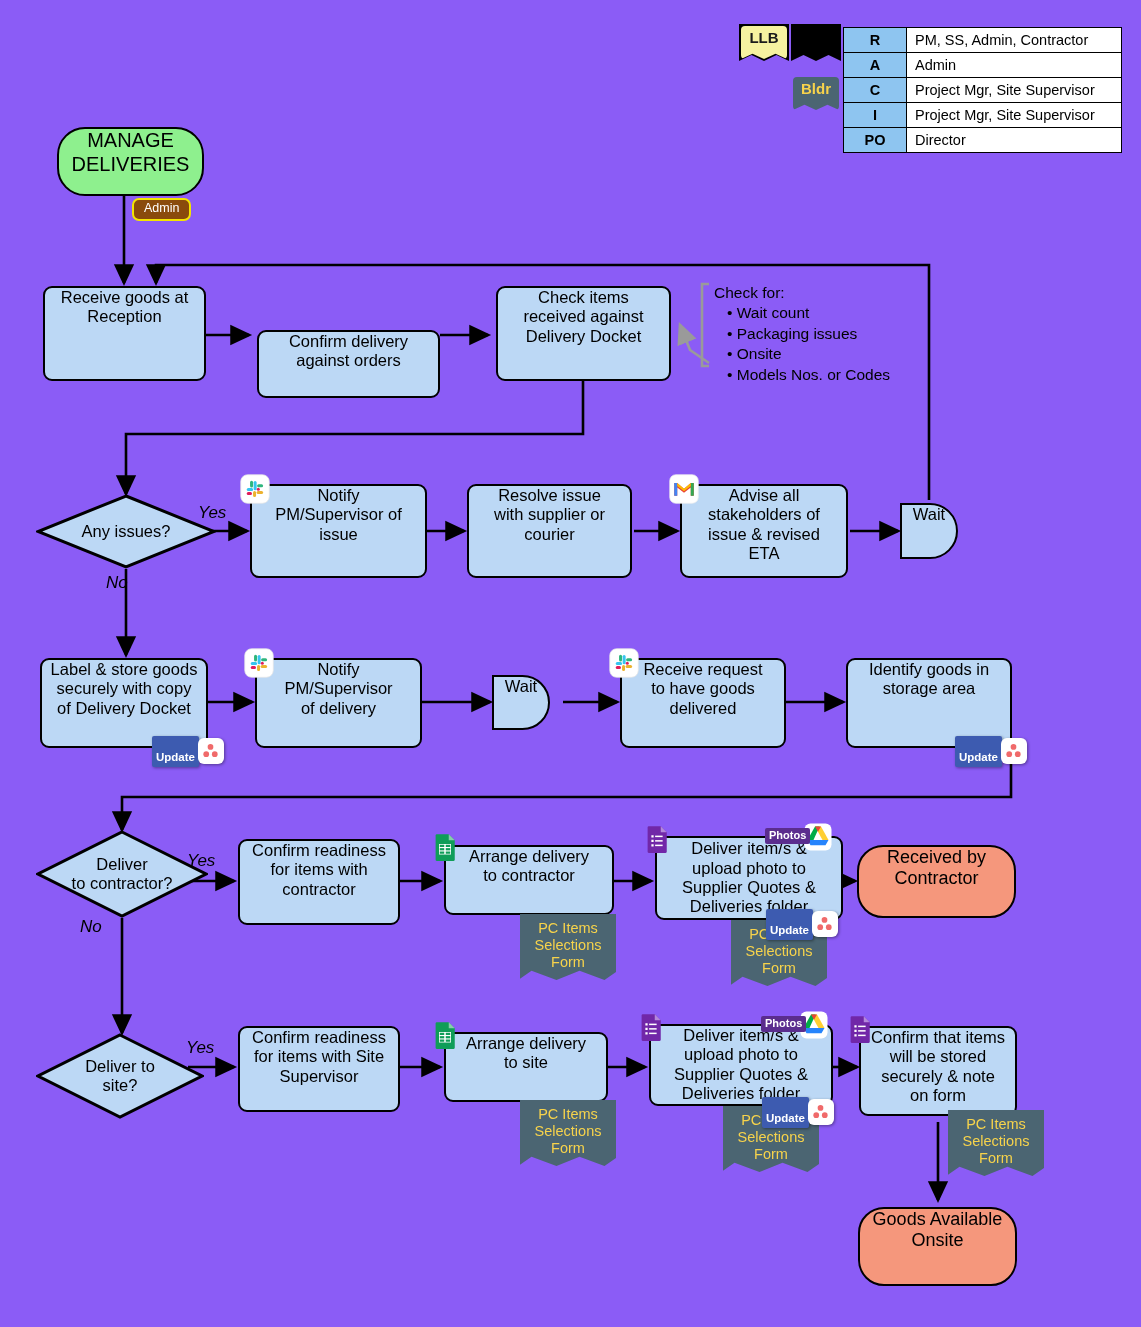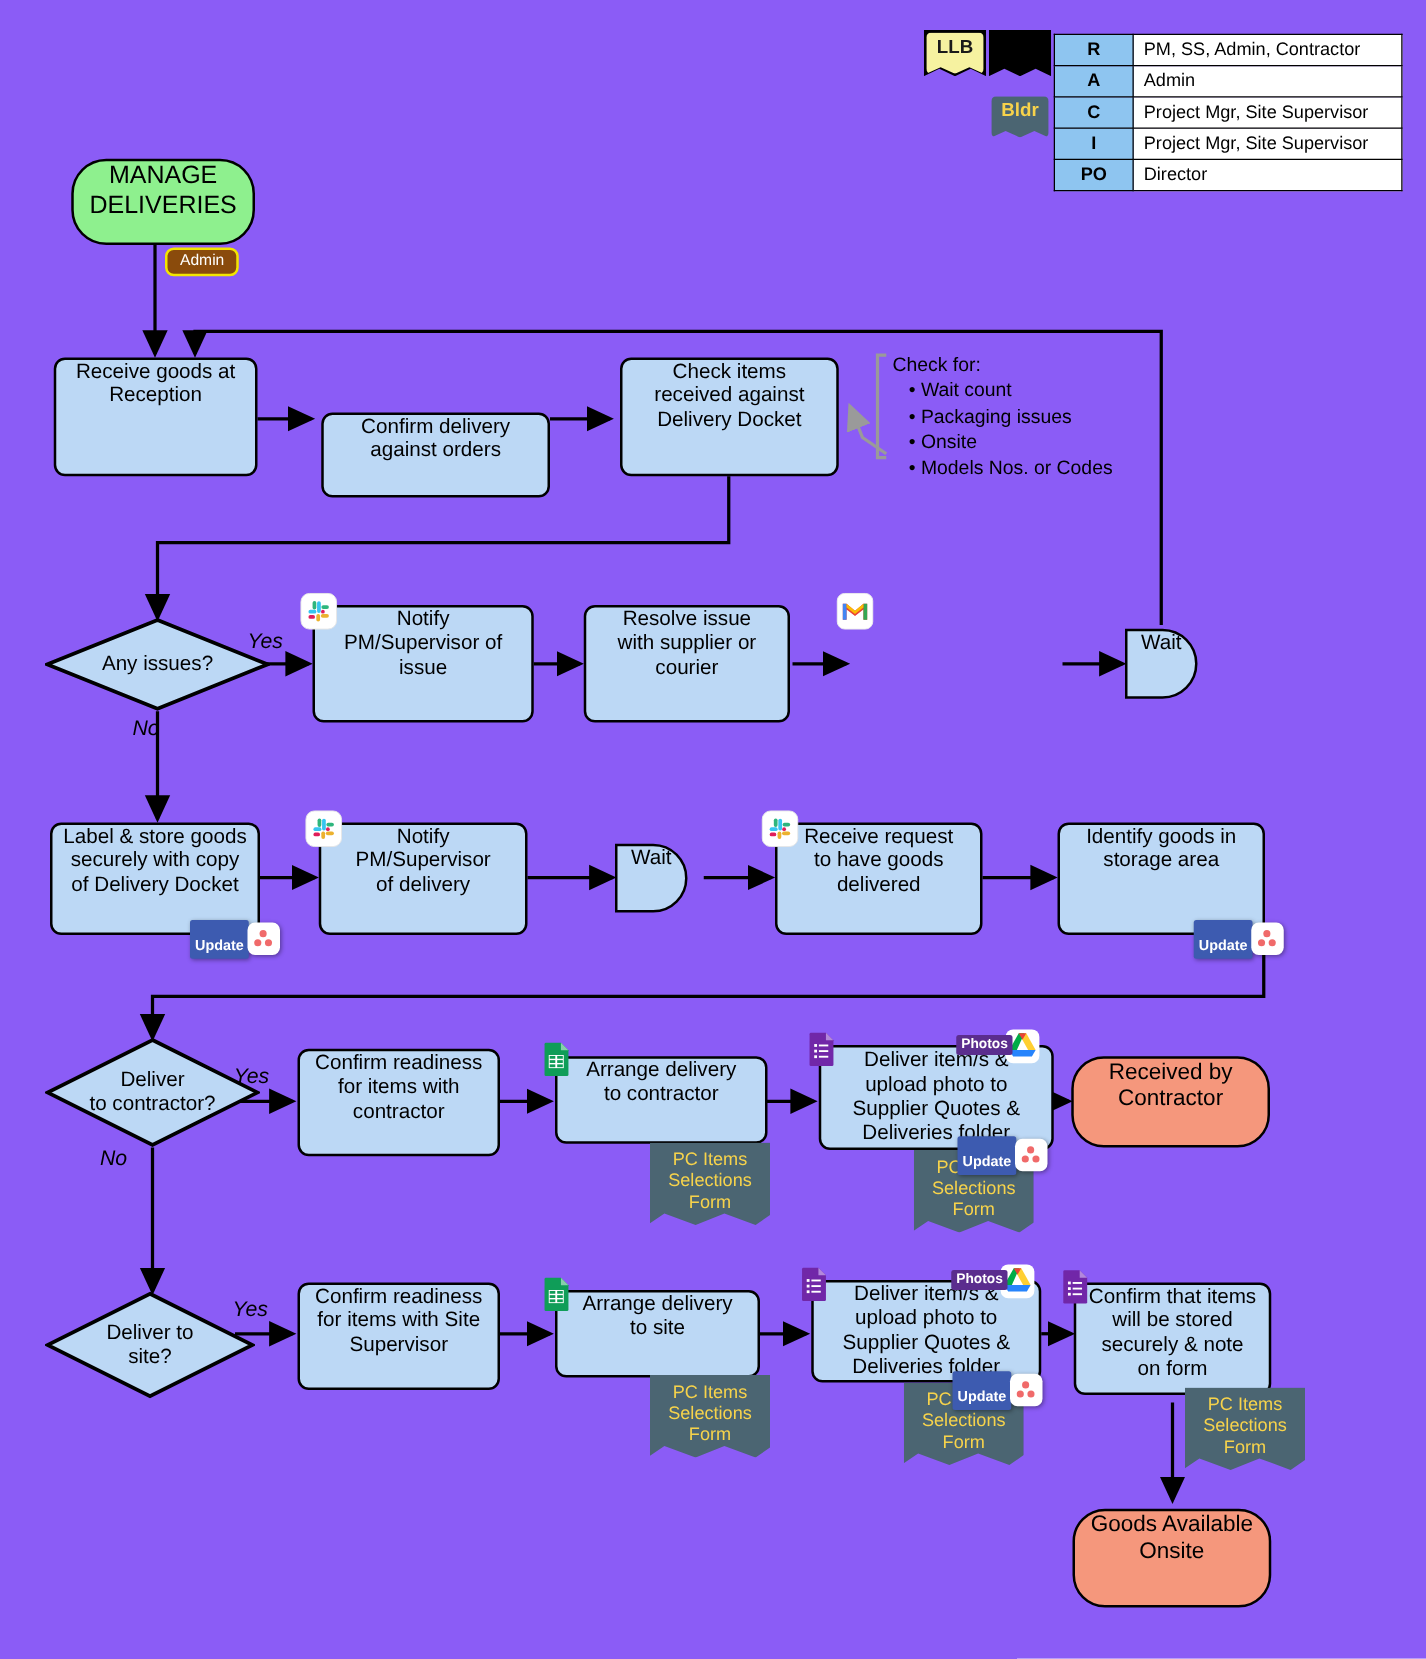--- a/index.html
+++ b/index.html
@@ -265,20 +265,23 @@
         <rect x="22.2" y="22.8" width="8.6" height="4" rx="2" fill="#ECB22E"></rect>
         <rect x="22.4" y="18.4" width="4" height="4" rx="2" fill="#E01E5A"></rect>
       </g>
     </svg>
   </div>
 
   <div class="node process" style="left:467px;top:484px;width:165px;height:94px;">
     <span class="txt">Resolve issue<br>with supplier or<br>courier</span>
   </div>
 
+  <div class="node process" style="left:680px;top:484px;width:168px;height:94px;">
+    <span class="txt">Advise all<br>stakeholders of<br>issue &amp; revised<br>ETA</span>
+  </div>
   <div class="appicon" style="left:669px;top:474px;">
     <svg viewBox="0 0 40 40">
       <rect x="1" y="1" width="38" height="38" rx="8" fill="#fff" stroke="#ededed"></rect>
       <path d="M7 12 L7 29 L11 29 L11 18 L20 25 L29 18 L29 29 L33 29 L33 12 L29 12 L20 19.5 L11 12 Z" fill="#EA4335"></path>
       <path d="M7 12 L11 12 L11 29 L7 29 Z" fill="#4285F4"></path>
       <path d="M29 12 L33 12 L33 29 L29 29 Z" fill="#34A853"></path>
       <path d="M11 12 L20 19.5 L29 12 L29 16 L20 23 L11 16 Z" fill="#FBBC04"></path>
     </svg>
   </div>
 

